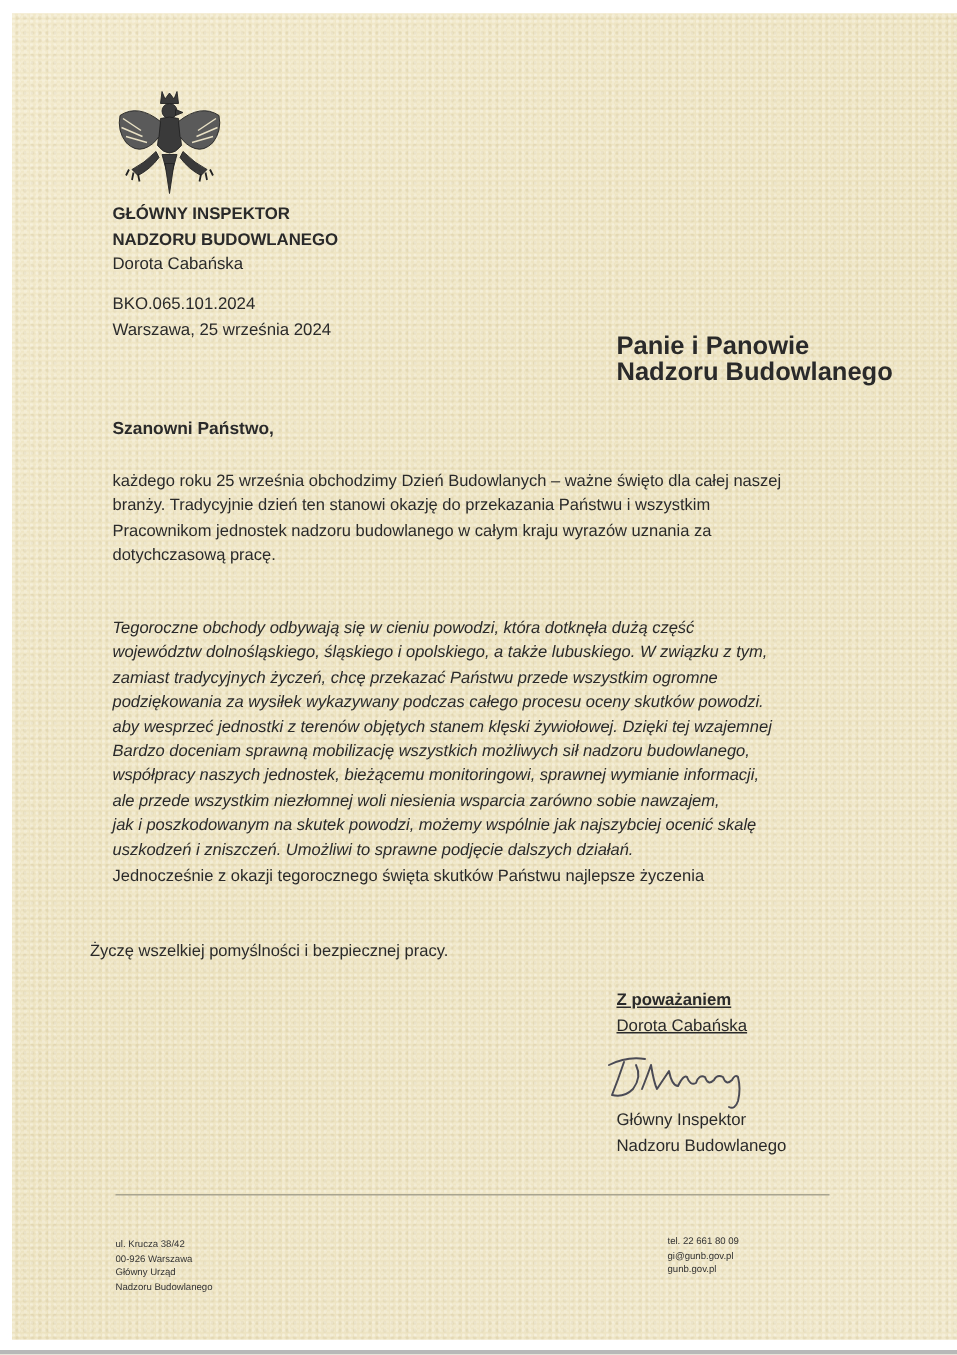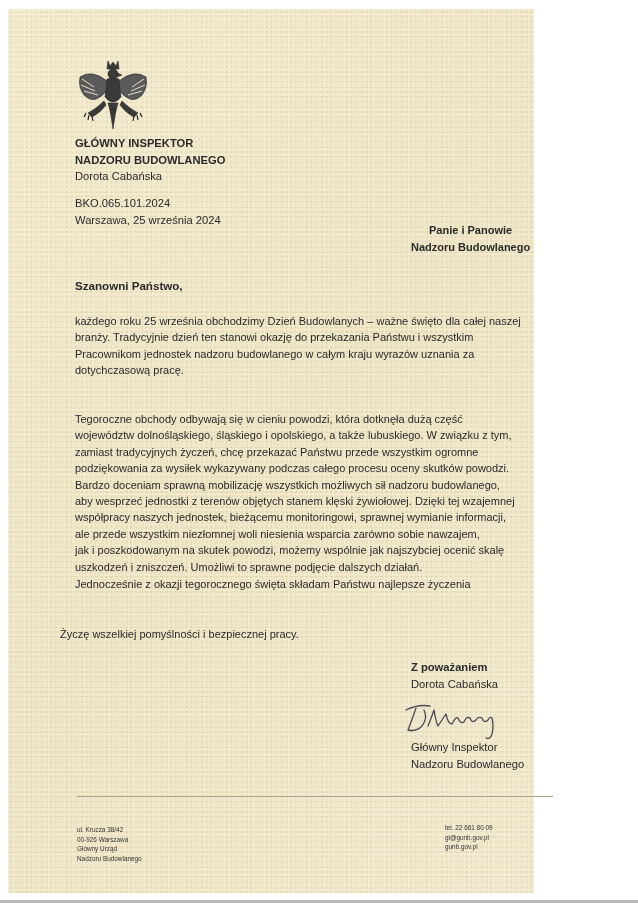--- a/index.html
+++ b/index.html
@@ -8,36 +8,36 @@
     background: #ffffff;
     position: relative;
     font-family: "Liberation Sans", sans-serif;
     color: #2a2a2a;
   }
   .bottom-bar {
     position: absolute; left: 0; right: 0; bottom: 0; height: 3px;
     background: #b8b8b8;
   }
   .paper {
-    position: absolute; left: 8px; top: 9px; width: 526px; height: 884px;
+    position: absolute; left: 8px; top: 9px; width: 631px; height: 884px;
     background-color: #efe6c6;
     background-image:
       radial-gradient(circle at 20% 30%, rgba(255,255,255,0.25) 0 1px, transparent 1.5px),
       radial-gradient(circle at 70% 60%, rgba(180,160,110,0.18) 0 1px, transparent 1.5px),
       radial-gradient(circle at 40% 80%, rgba(255,255,245,0.2) 0 1px, transparent 1.5px),
       linear-gradient(135deg, #f1e8c9 0%, #ece2bf 50%, #efe6c8 100%);
     background-size: 4px 4px, 5px 5px, 3px 3px, 100% 100%;
   }
   .abs { position: absolute; }
   .emblem { left: 66px; top: 48px; width: 78px; height: 78px; }
   .t { font-size: 11.2px; line-height: 16.5px; white-space: nowrap; }
   .b { font-weight: bold; }
   .header-block { left: 75px; top: 135px; }
   .ref-block { left: 75px; top: 196px; }
-  .recipient { left: 411px; top: 223px; font-size: 11px; line-height: 17px; text-align: center; }
+  .recipient { left: 411px; top: 223px; font-size: 17px; line-height: 17px; }
   .salutation { left: 75px; top: 294px; font-size: 11.6px; }
   .para { left: 75px; font-size: 11px; line-height: 16.4px; }
   .closing { left: 411px; top: 659px; font-size: 11.2px; line-height: 17px; }
   .signature { left: 402px; top: 700px; width: 110px; height: 42px; }
   .signer-title { left: 411px; top: 739px; font-size: 11.2px; line-height: 17px; }
   .divider {
     left: 77px; top: 796px; width: 476px; height: 1px;
     background: #a9a591;
   }
   .footer { font-size: 6.4px; line-height: 9.6px; color: #333; }
@@ -94,42 +94,42 @@
 
   <div class="abs salutation b t" style="left:67px; top:269px;">Szanowni Państwo,</div>
 
   <div class="abs para" style="left:67px; top:304px;">
     <span class="line">każdego roku 25 września obchodzimy Dzień Budowlanych – ważne święto dla całej naszej</span>
     <span class="line">branży. Tradycyjnie dzień ten stanowi okazję do przekazania Państwu i wszystkim</span>
     <span class="line">Pracownikom jednostek nadzoru budowlanego w całym kraju wyrazów uznania za</span>
     <span class="line">dotychczasową pracę.</span>
   </div>
 
-  <div class="abs para" style="left:67px; top:402px;">
+  <div class="abs para" style="left:67px; top:402px;font-style:italic;">
     <span class="line">Tegoroczne obchody odbywają się w cieniu powodzi, która dotknęła dużą część</span>
     <span class="line">województw dolnośląskiego, śląskiego i opolskiego, a także lubuskiego. W związku z tym,</span>
     <span class="line">zamiast tradycyjnych życzeń, chcę przekazać Państwu przede wszystkim ogromne</span>
     <span class="line">podziękowania za wysiłek wykazywany podczas całego procesu oceny skutków powodzi.</span>
+    <span class="line">aby wesprzeć jednostki z terenów objętych stanem klęski żywiołowej. Dzięki tej wzajemnej</span>
     <span class="line">Bardzo doceniam sprawną mobilizację wszystkich możliwych sił nadzoru budowlanego,</span>
-    <span class="line">aby wesprzeć jednostki z terenów objętych stanem klęski żywiołowej. Dzięki tej wzajemnej</span>
     <span class="line">współpracy naszych jednostek, bieżącemu monitoringowi, sprawnej wymianie informacji,</span>
     <span class="line">ale przede wszystkim niezłomnej woli niesienia wsparcia zarówno sobie nawzajem,</span>
     <span class="line">jak i poszkodowanym na skutek powodzi, możemy wspólnie jak najszybciej ocenić skalę</span>
     <span class="line">uszkodzeń i zniszczeń. Umożliwi to sprawne podjęcie dalszych działań.</span>
   </div>
 
   <div class="abs para" style="left:67px; top:567px;">
-    <span class="line">Jednocześnie z okazji tegorocznego święta składam Państwu najlepsze życzenia</span>
+    <span class="line">Jednocześnie z okazji tegorocznego święta skutków Państwu najlepsze życzenia</span>
   </div>
 
   <div class="abs para" style="left:52px; top:617px;">
     <span class="line">Życzę wszelkiej pomyślności i bezpiecznej pracy.</span>
   </div>
 
-  <div class="abs closing" style="left:403px; top:650px;">
+  <div class="abs closing" style="left:403px; top:650px;text-decoration:underline;">
     <span class="line b">Z poważaniem</span>
     <span class="line">Dorota Cabańska</span>
   </div>
 
   <svg class="abs signature" viewBox="0 0 110 42" style="left:394px; top:691px;">
     <g fill="none" stroke="#4a4a55" stroke-width="1.3" stroke-linecap="round" stroke-linejoin="round">
       <path d="M4 10 Q16 4 28 6"></path>
       <path d="M14 8 Q10 20 6 30 Q14 32 20 26 Q26 18 22 10"></path>
       <path d="M26 26 Q30 16 32 10 Q34 22 36 26 Q40 20 44 14 Q46 24 50 24 Q54 16 56 18 Q58 24 62 22 Q64 16 68 18 Q70 24 74 20 Q76 16 80 18 Q82 24 86 20 Q88 16 90 18 Q92 26 90 34 Q88 40 84 38"></path>
     </g>

